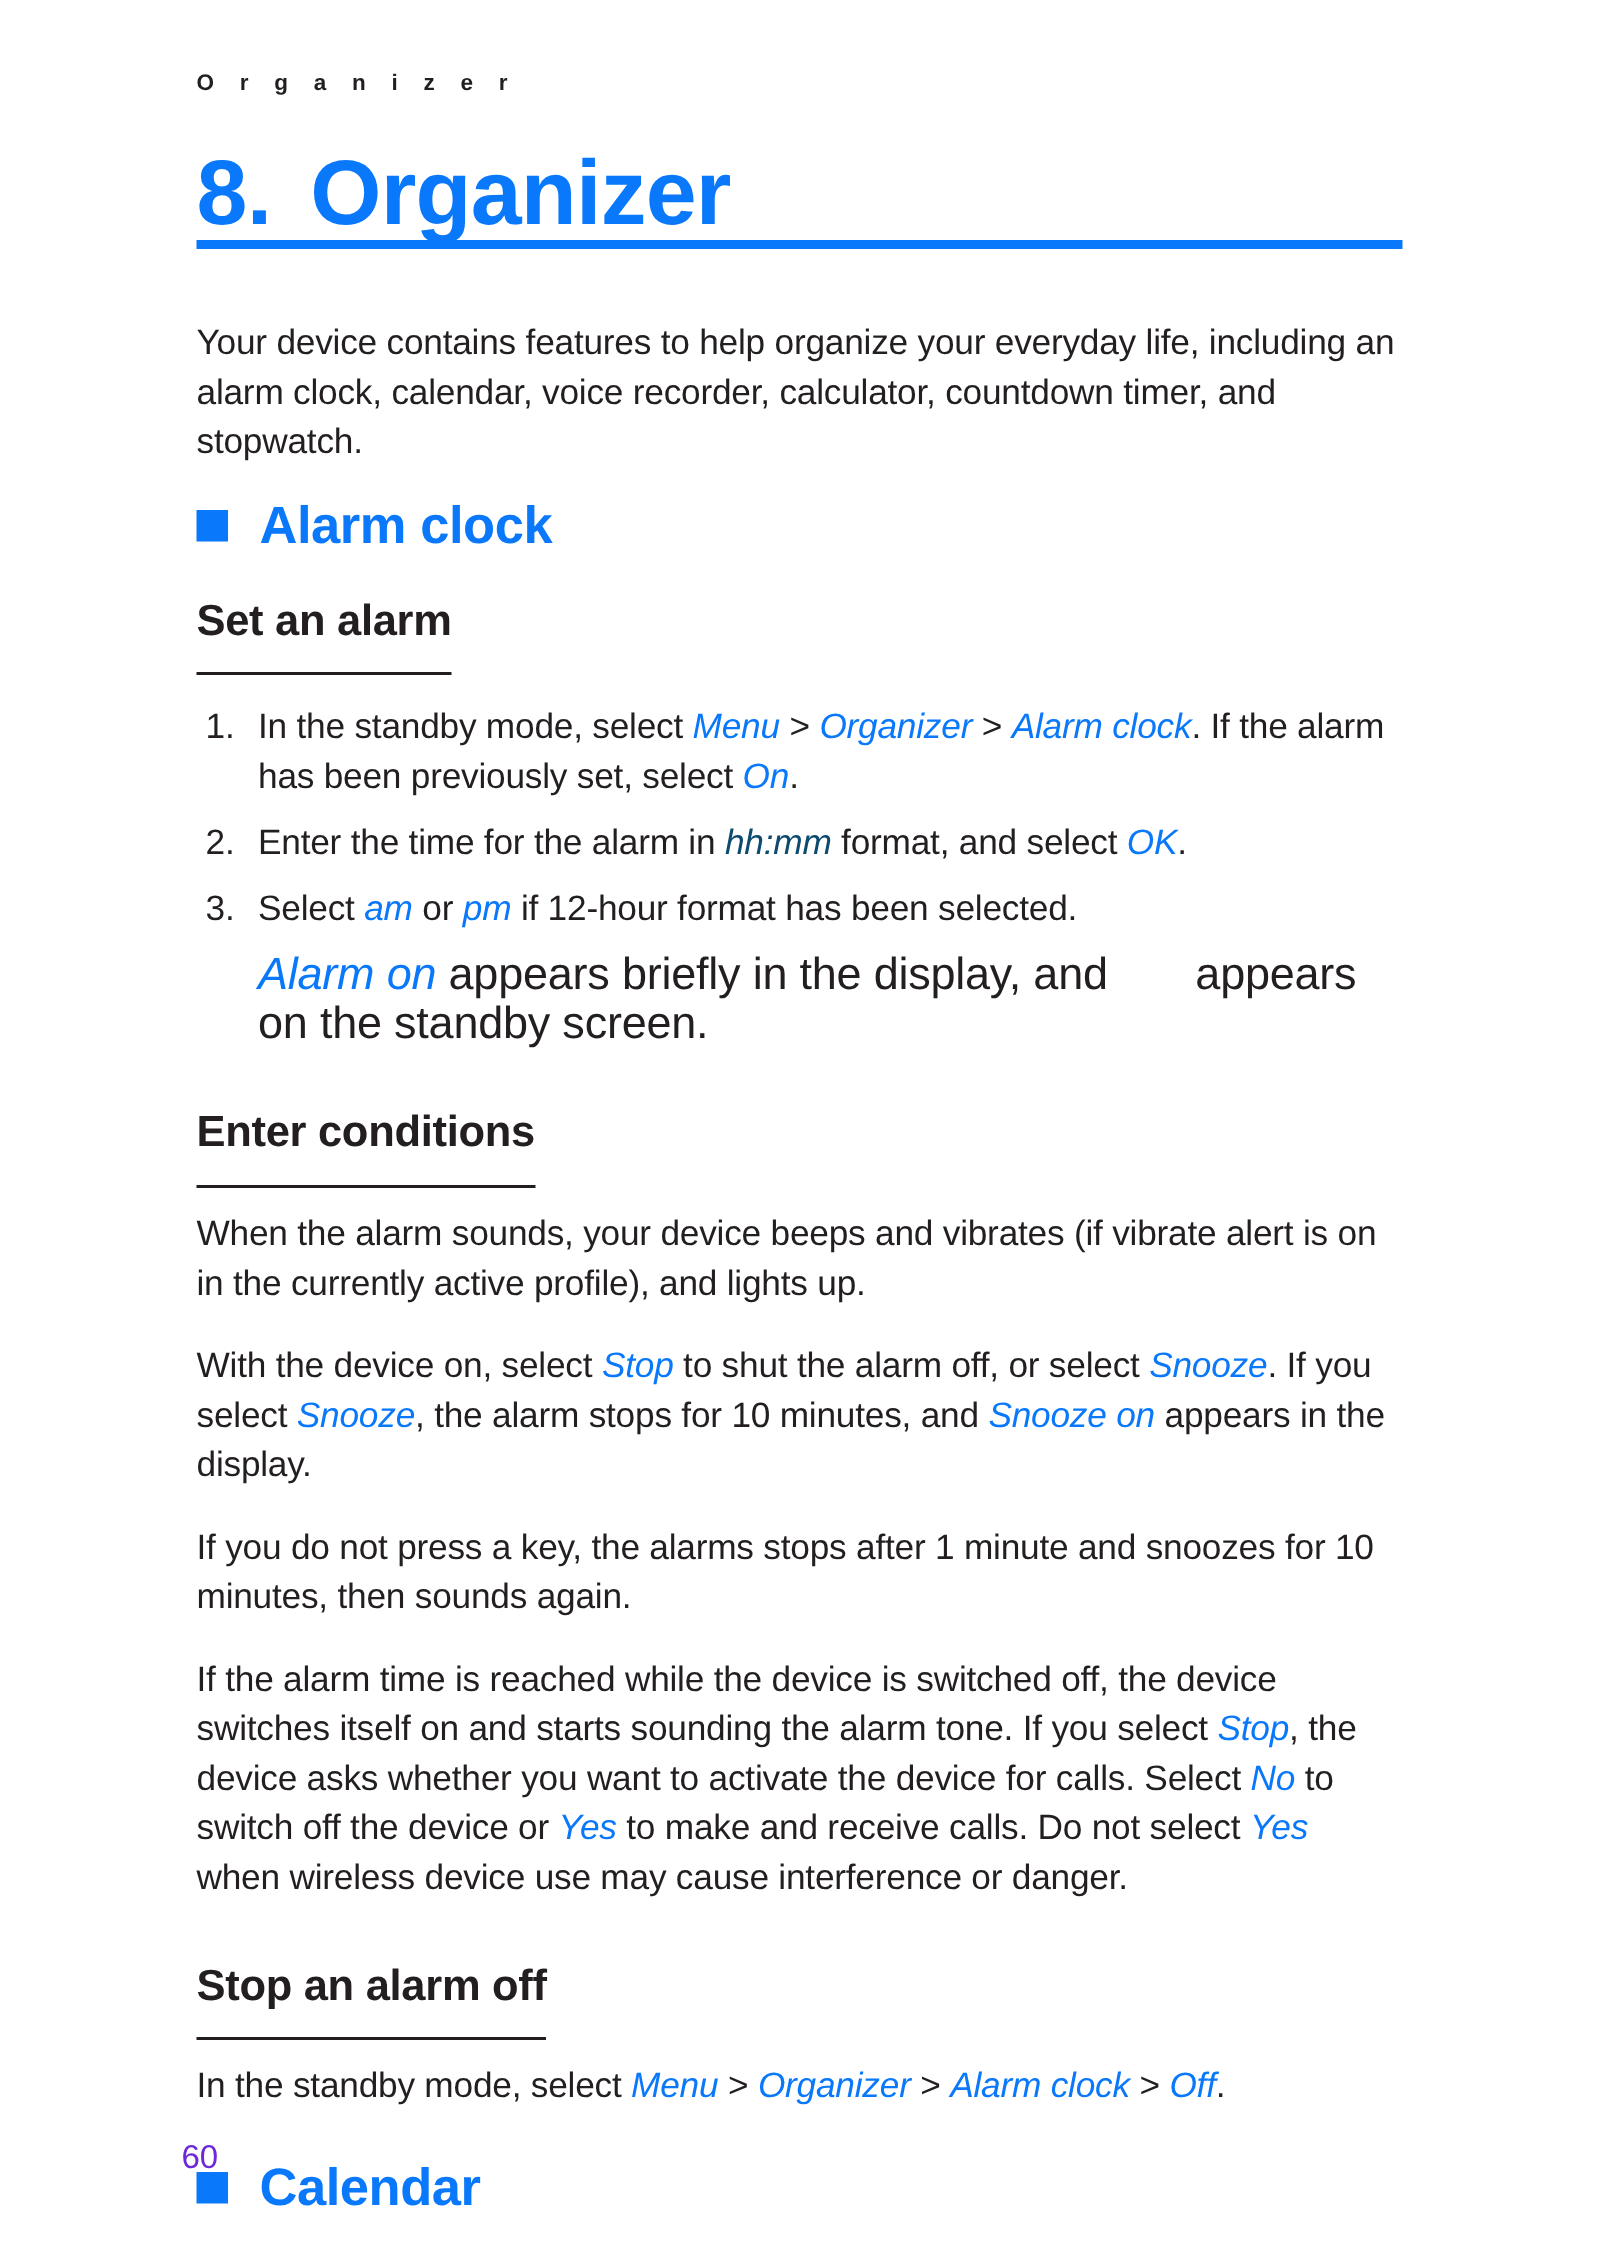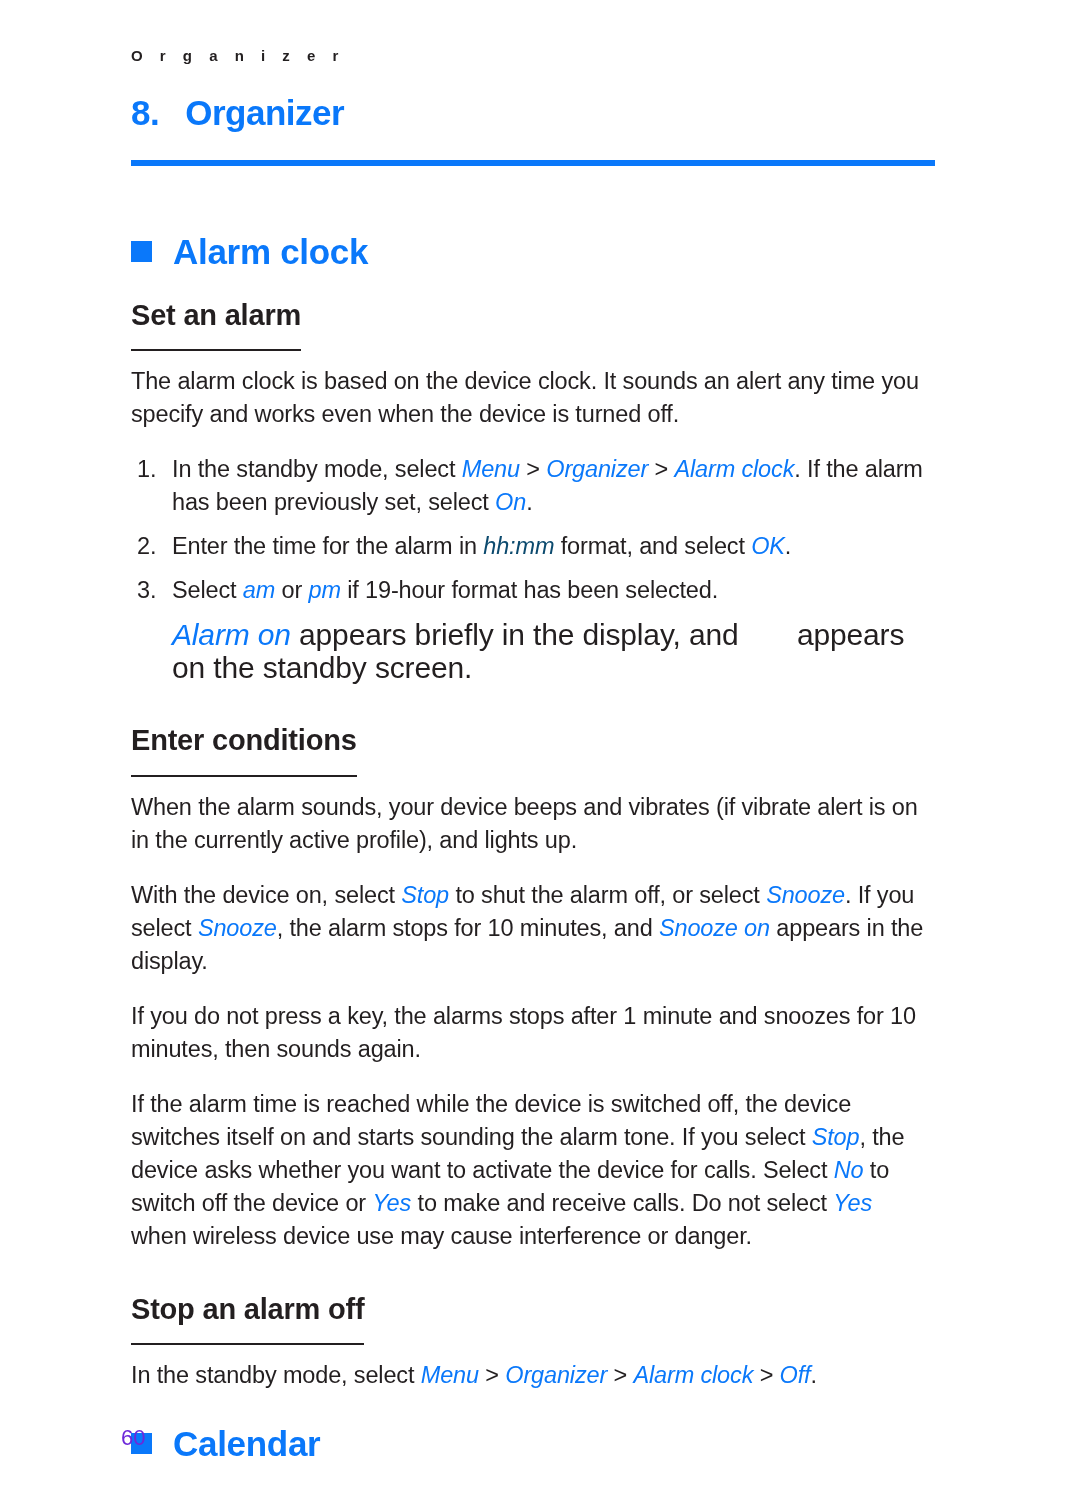--- a/index.html
+++ b/index.html
@@ -34,21 +34,21 @@
     letter-spacing: 6.5px;
     color: #231f20;
     white-space: nowrap;
   }
 
   
   .chapter-title {
     position: absolute;
     left: 131px;
     top: 93px;
-    font-size: 35px;
+    font-size: 61px;
     font-weight: bold;
     color: #0a78fa;
     white-space: nowrap;
     letter-spacing: -0.5px;
   }
   .chapter-title .num {
     margin-right: 26px;
   }
   .title-rule {
     position: absolute;
@@ -175,41 +175,41 @@
 
   <div class="running-header">O r g a n i z e r</div>
 
   <div class="chapter-title">
     <span class="num">8.</span><span>Organizer</span>
   </div>
   <div class="title-rule"></div>
 
   <div class="content">
 
+    <p class="body">Your device contains features to help organize your everyday life, including an alarm clock, calendar, voice recorder, calculator, countdown timer, and stopwatch.</p>
 
     
     <div class="section-heading">
       <span class="sq-bullet"></span>
       <span class="sh-text">Alarm clock</span>
     </div>
 
     
     <div class="sub-heading">Set an alarm</div>
 
-    <p class="body">The alarm clock is based on the device clock. It sounds an alert any time you specify and works even when the device is turned off.</p>
 
     <ol class="steps">
       <li>
         <span class="step-num">1.</span><span>In the standby mode, select </span><span class="ui">Menu</span><span class="sep"> &gt; </span><span class="ui">Organizer</span><span class="sep"> &gt; </span><span class="ui">Alarm clock</span><span>. If the alarm has been previously set, select </span><span class="ui">On</span><span>.</span>
       </li>
       <li>
         <span class="step-num">2.</span><span>Enter the time for the alarm in </span><span class="em">hh:mm</span><span> format, and select </span><span class="ui">OK</span><span>.</span>
       </li>
       <li>
-        <span class="step-num">3.</span><span>Select </span><span class="ui">am</span><span> or </span><span class="ui">pm</span><span> if 19-hour format has been selected.</span>
+        <span class="step-num">3.</span><span>Select </span><span class="ui">am</span><span> or </span><span class="ui">pm</span><span> if 12-hour format has been selected.</span>
       </li>
     </ol>
 
     <p class="indented-note"><span class="ui">Alarm on</span><span> appears briefly in the display, and </span><span class="glyph-gap"></span><span> appears on the standby screen.</span></p>
 
     
     <div class="sub-heading">Enter conditions</div>
 
     <p class="body">When the alarm sounds, your device beeps and vibrates (if vibrate alert is on in the currently active profile), and lights up.</p>
 

